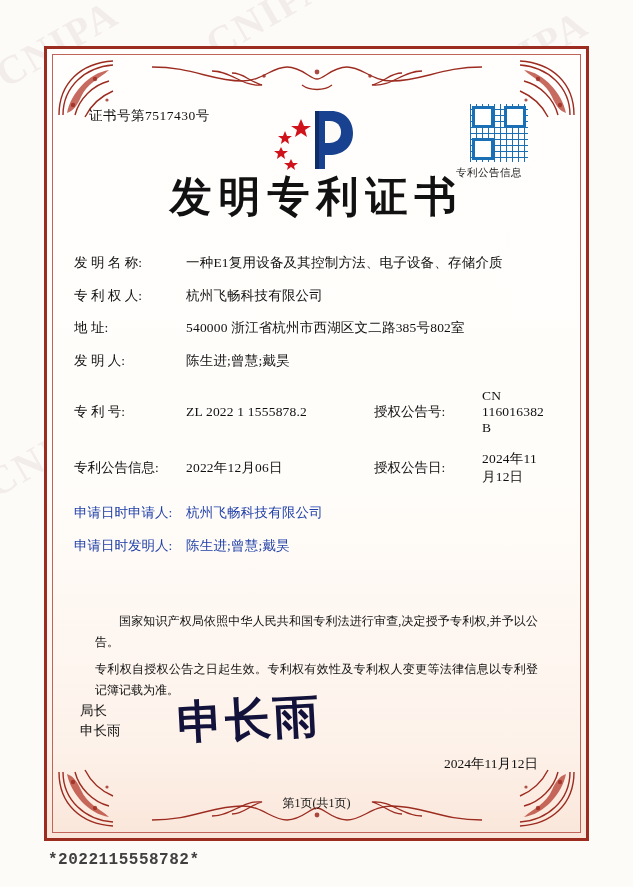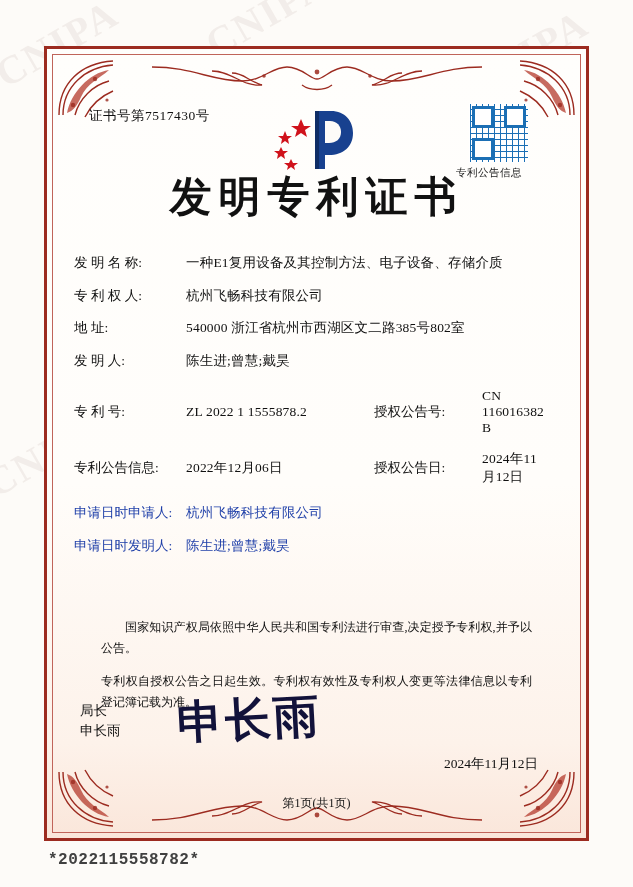--- a/index.html
+++ b/index.html
@@ -207,21 +207,21 @@
     position: absolute;
     left: 42px;
     right: 42px;
     top: 556px;
     font-family: "Liberation Serif", serif;
     font-size: 12px;
     line-height: 21px;
     color: #111;
     text-align: justify;
   }
-  .note p { margin: 12px; }
+  .note p { margin: 6px; }
   .note .indent { text-indent: 24px; }
 
   .sign-block {
     position: absolute;
     left: 33px;
     top: 652px;
     font-family: "Liberation Serif", serif;
     font-size: 13.5px;
     line-height: 20px;
     color: #111;

